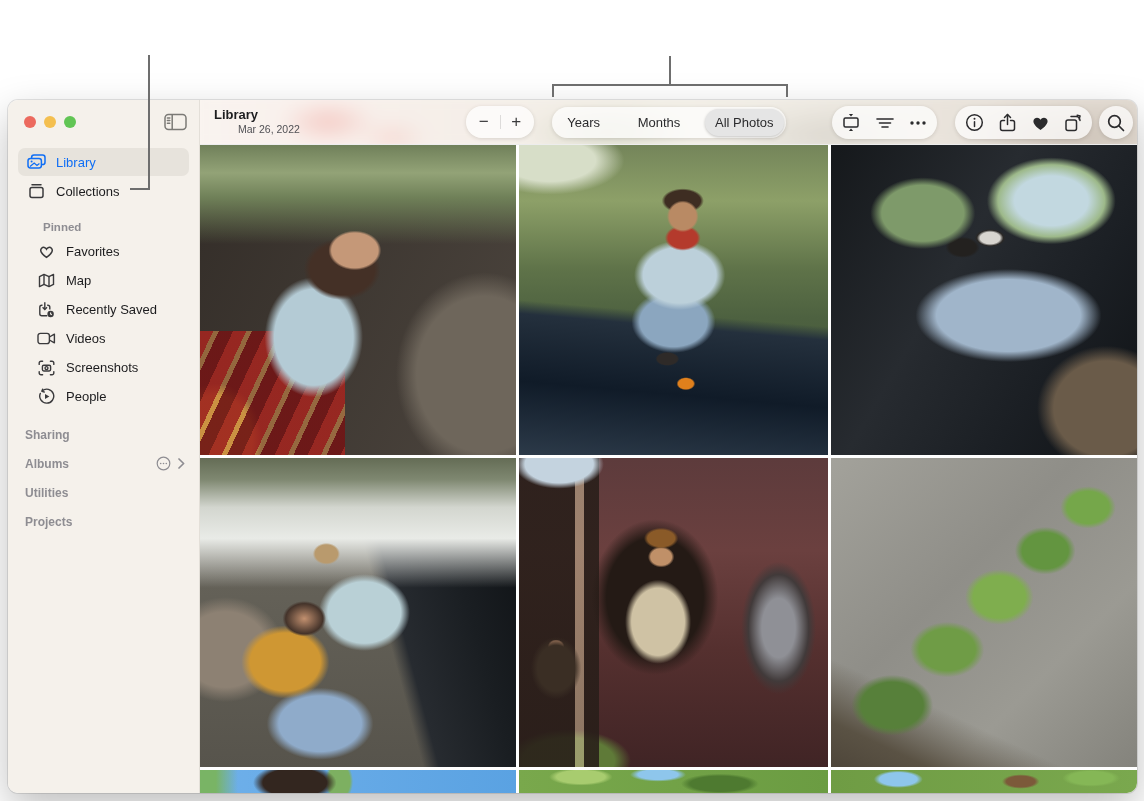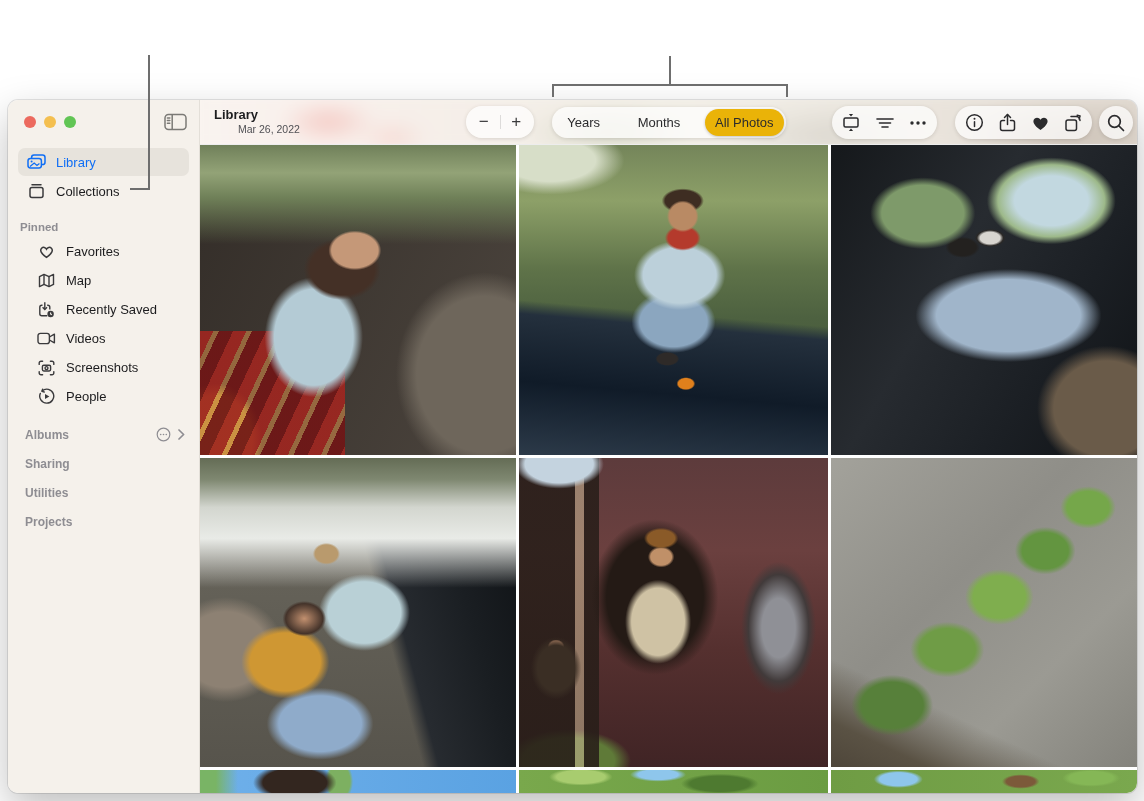--- a/index.html
+++ b/index.html
@@ -37,21 +37,21 @@
 
   .side-nav-top { margin-top:4px; }
   .side-row {
     height:28px; margin:1px 10px; padding:0 8px 0 8px; border-radius:7px;
     display:flex; align-items:center; gap:10px; font-size:13px; color:#1c1c1e; cursor:default;
   }
   .side-row .ic { width:20px; display:flex; justify-content:center; color:#3a3a3c; }
   .side-row.selected { background:#e7e3dc; color:#0f6ef5; }
   .side-row.selected .ic { color:#0f6ef5; }
 
-  .side-header { margin:14px 0 2px 0; padding-left:12px; height:16px; font-size:11.5px; font-weight:bold; color:#8e8d92; display:flex; align-items:center; }
+  .side-header { margin:14px 0 2px 0; padding-left:35px; height:16px; font-size:11.5px; font-weight:bold; color:#8e8d92; display:flex; align-items:center; }
   .side-item {
     height:29px; display:flex; align-items:center; gap:10px; padding-left:28px;
     font-size:13px; color:#1c1c1e;
   }
   .side-item .ic { width:20px; display:flex; justify-content:center; color:#3a3a3c; }
 
   .side-sections { margin-top:9px; }
   .section-row {
     height:29px; display:flex; align-items:center; padding:0 14px 0 17px;
     font-size:12px; font-weight:bold; color:#8e8d92;
@@ -79,21 +79,21 @@
   .tb-title .t { font-size:13px; font-weight:bold; color:#1d1d1f; line-height:17px; }
   .tb-title .d { font-size:10.5px; color:#515155; line-height:13px;margin-left:24px; }
 
   .pill { background:rgba(255,255,255,.72); border-radius:17px; box-shadow:0 1px 4px rgba(0,0,0,.12); position:absolute; display:flex; align-items:center; }
   .zoom-pill { left:266px; top:6px; width:68px; height:32px; justify-content:space-between; padding:0 2px; }
   .zoom-btn { width:32px; height:32px; display:flex; align-items:center; justify-content:center; font-size:17px; color:#3a3a3c; cursor:pointer; }
   .zoom-divider { width:1px; height:14px; background:rgba(0,0,0,.12); }
 
   .segmented { left:352px; top:7px; width:234px; height:31px; border-radius:15.5px; padding:2px; gap:16px; }
   .segment { flex:1; height:27px; display:flex; align-items:center; justify-content:center; font-size:13px; color:#2b2b2d; border-radius:13.5px; cursor:pointer; white-space:nowrap; }
-  .segment.selected { background:#eab308; box-shadow:0 1px 3px rgba(0,0,0,.22); font-weight:normal; padding:0 10px; }
+  .segment.selected { background:#e5e5e5; box-shadow:0 1px 3px rgba(0,0,0,.22); font-weight:normal; padding:0 10px; }
 
   .group1 { left:632px; top:6px; width:105px; height:33px; justify-content:space-evenly; }
   .group2 { left:755px; top:6px; width:137px; height:33px; justify-content:space-evenly; }
   .search-pill { left:899px; top:6px; width:34px; height:33px; border-radius:50%; justify-content:center; }
   .tb-icon { display:flex; align-items:center; justify-content:center; color:#2b2b2d; cursor:pointer; width:28px; height:33px; }
 
   
   .grid {
     flex:1; display:grid; background:#ffffff; gap:3px;
     grid-template-columns:316px 309px 1fr;
@@ -301,39 +301,39 @@
               <path d="M4.6 1.2 L4 3.4 L6.2 4" stroke-linecap="round" stroke-linejoin="round"></path>
               <path d="M7 5.9 L11.4 8.5 L7 11.1 Z" fill="currentColor" stroke="none"></path>
             </svg>
           </span>
           <span>People</span>
         </div>
       </div>
 
       <div class="side-sections">
         <div class="section-row">
+          <span>Sharing</span>
+        </div>
+        <div class="section-row">
           <span>Albums</span>
           <span class="trail">
             <span>
               <svg width="15" height="15" viewBox="0 0 15 15" fill="none" stroke="currentColor" stroke-width="1.2">
                 <circle cx="7.5" cy="7.5" r="6.3"></circle>
                 <circle cx="4.7" cy="7.5" r="0.8" fill="currentColor" stroke="none"></circle>
                 <circle cx="7.5" cy="7.5" r="0.8" fill="currentColor" stroke="none"></circle>
                 <circle cx="10.3" cy="7.5" r="0.8" fill="currentColor" stroke="none"></circle>
               </svg>
             </span>
             <span>
               <svg width="7" height="11" viewBox="0 0 7 11" fill="none" stroke="currentColor" stroke-width="1.7" stroke-linecap="round" stroke-linejoin="round">
                 <path d="M1 1 L5.6 5.5 L1 10"></path>
               </svg>
             </span>
           </span>
-        </div>
-        <div class="section-row">
-          <span>Sharing</span>
         </div>
         <div class="section-row">
           <span>Utilities</span>
         </div>
         <div class="section-row">
           <span>Projects</span>
         </div>
       </div>
     </aside>
 

